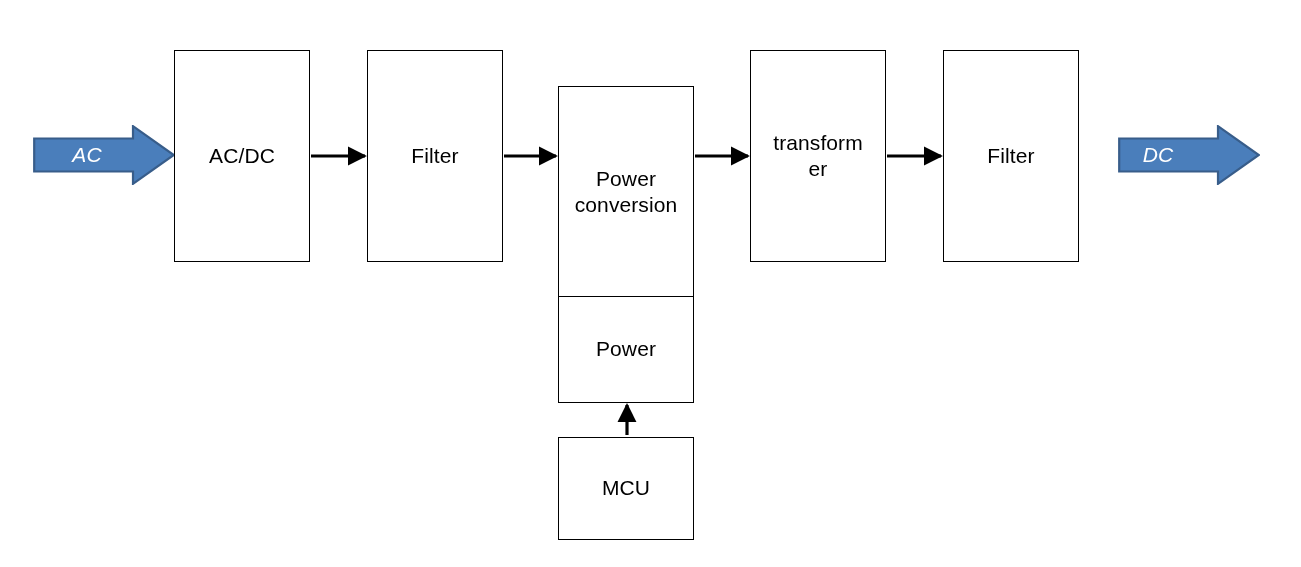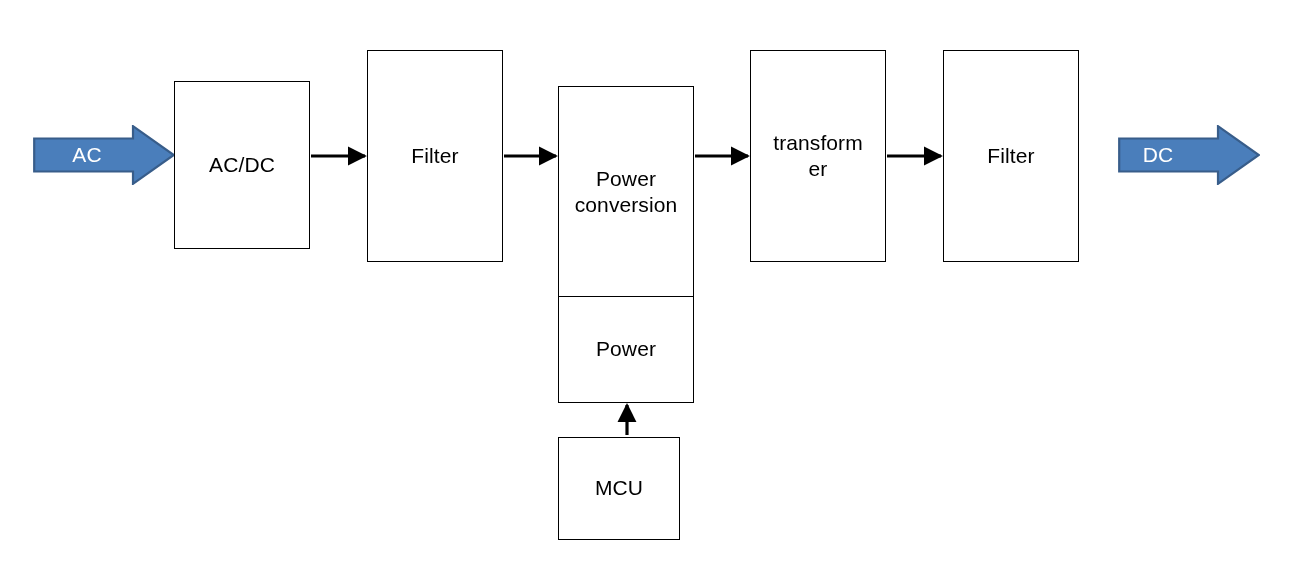--- a/index.html
+++ b/index.html
@@ -46,20 +46,21 @@
     position: absolute;
     left: 0;
     top: 0;
     width: 1301px;
     height: 567px;
     pointer-events: none;
   }
   
   .block-arrow {
     position: absolute;
+    font-style: italic;
   }
   .block-arrow .arrow-text {
     position: absolute;
     left: 0;
     top: 0;
     width: 100%;
     height: 100%;
     display: flex;
     align-items: center;
     justify-content: center;
@@ -100,38 +101,38 @@
   </div>
 
   <div class="block-arrow" id="output-arrow" style="left: 1090px; top: 125px; width: 142px; height: 60px; padding-left: 28px;">
     <svg width="142" height="60" viewBox="0 0 142 60" xmlns="http://www.w3.org/2000/svg">
       <polygon points="1.2,13.5 100,13.5 100,1.2 140.8,30 100,58.8 100,46.5 1.2,46.5" fill="#4A7EBB" stroke="#385D8A" stroke-width="2.2" stroke-linejoin="miter"></polygon>
     </svg>
     <span class="arrow-text">DC</span>
   </div>
 
   <div id="block-layer">
-      <div class="block" style="left: 174px; top: 50px; width: 136px; height: 168px; margin-top: 31px;">
+      <div class="block" style="left: 174px; top: 50px; width: 136px; height: 212px;">
         <span class="label">AC/DC</span>
       </div>
       <div class="block" style="left: 367px; top: 50px; width: 136px; height: 212px;">
         <span class="label">Filter</span>
       </div>
       <div class="block" style="left: 558px; top: 50px; width: 136px; height: 212px; margin-top: 36px;">
         <span class="label">Power
 conversion</span>
       </div>
       <div class="block" style="left: 750px; top: 50px; width: 136px; height: 212px;">
         <span class="label">transform
 er</span>
       </div>
       <div class="block" style="left: 943px; top: 50px; width: 136px; height: 212px;">
         <span class="label">Filter</span>
       </div>
       <div class="block" style="left: 558px; top: 296px; width: 136px; height: 107px;">
         <span class="label">Power</span>
       </div>
-      <div class="block" style="left: 558px; top: 437px; width: 122px; height: 103px;">
+      <div class="block" style="left: 558px; top: 437px; width: 136px; height: 103px;">
         <span class="label">MCU</span>
       </div>
     </div>
 
 </div>
 
 </body></html>

